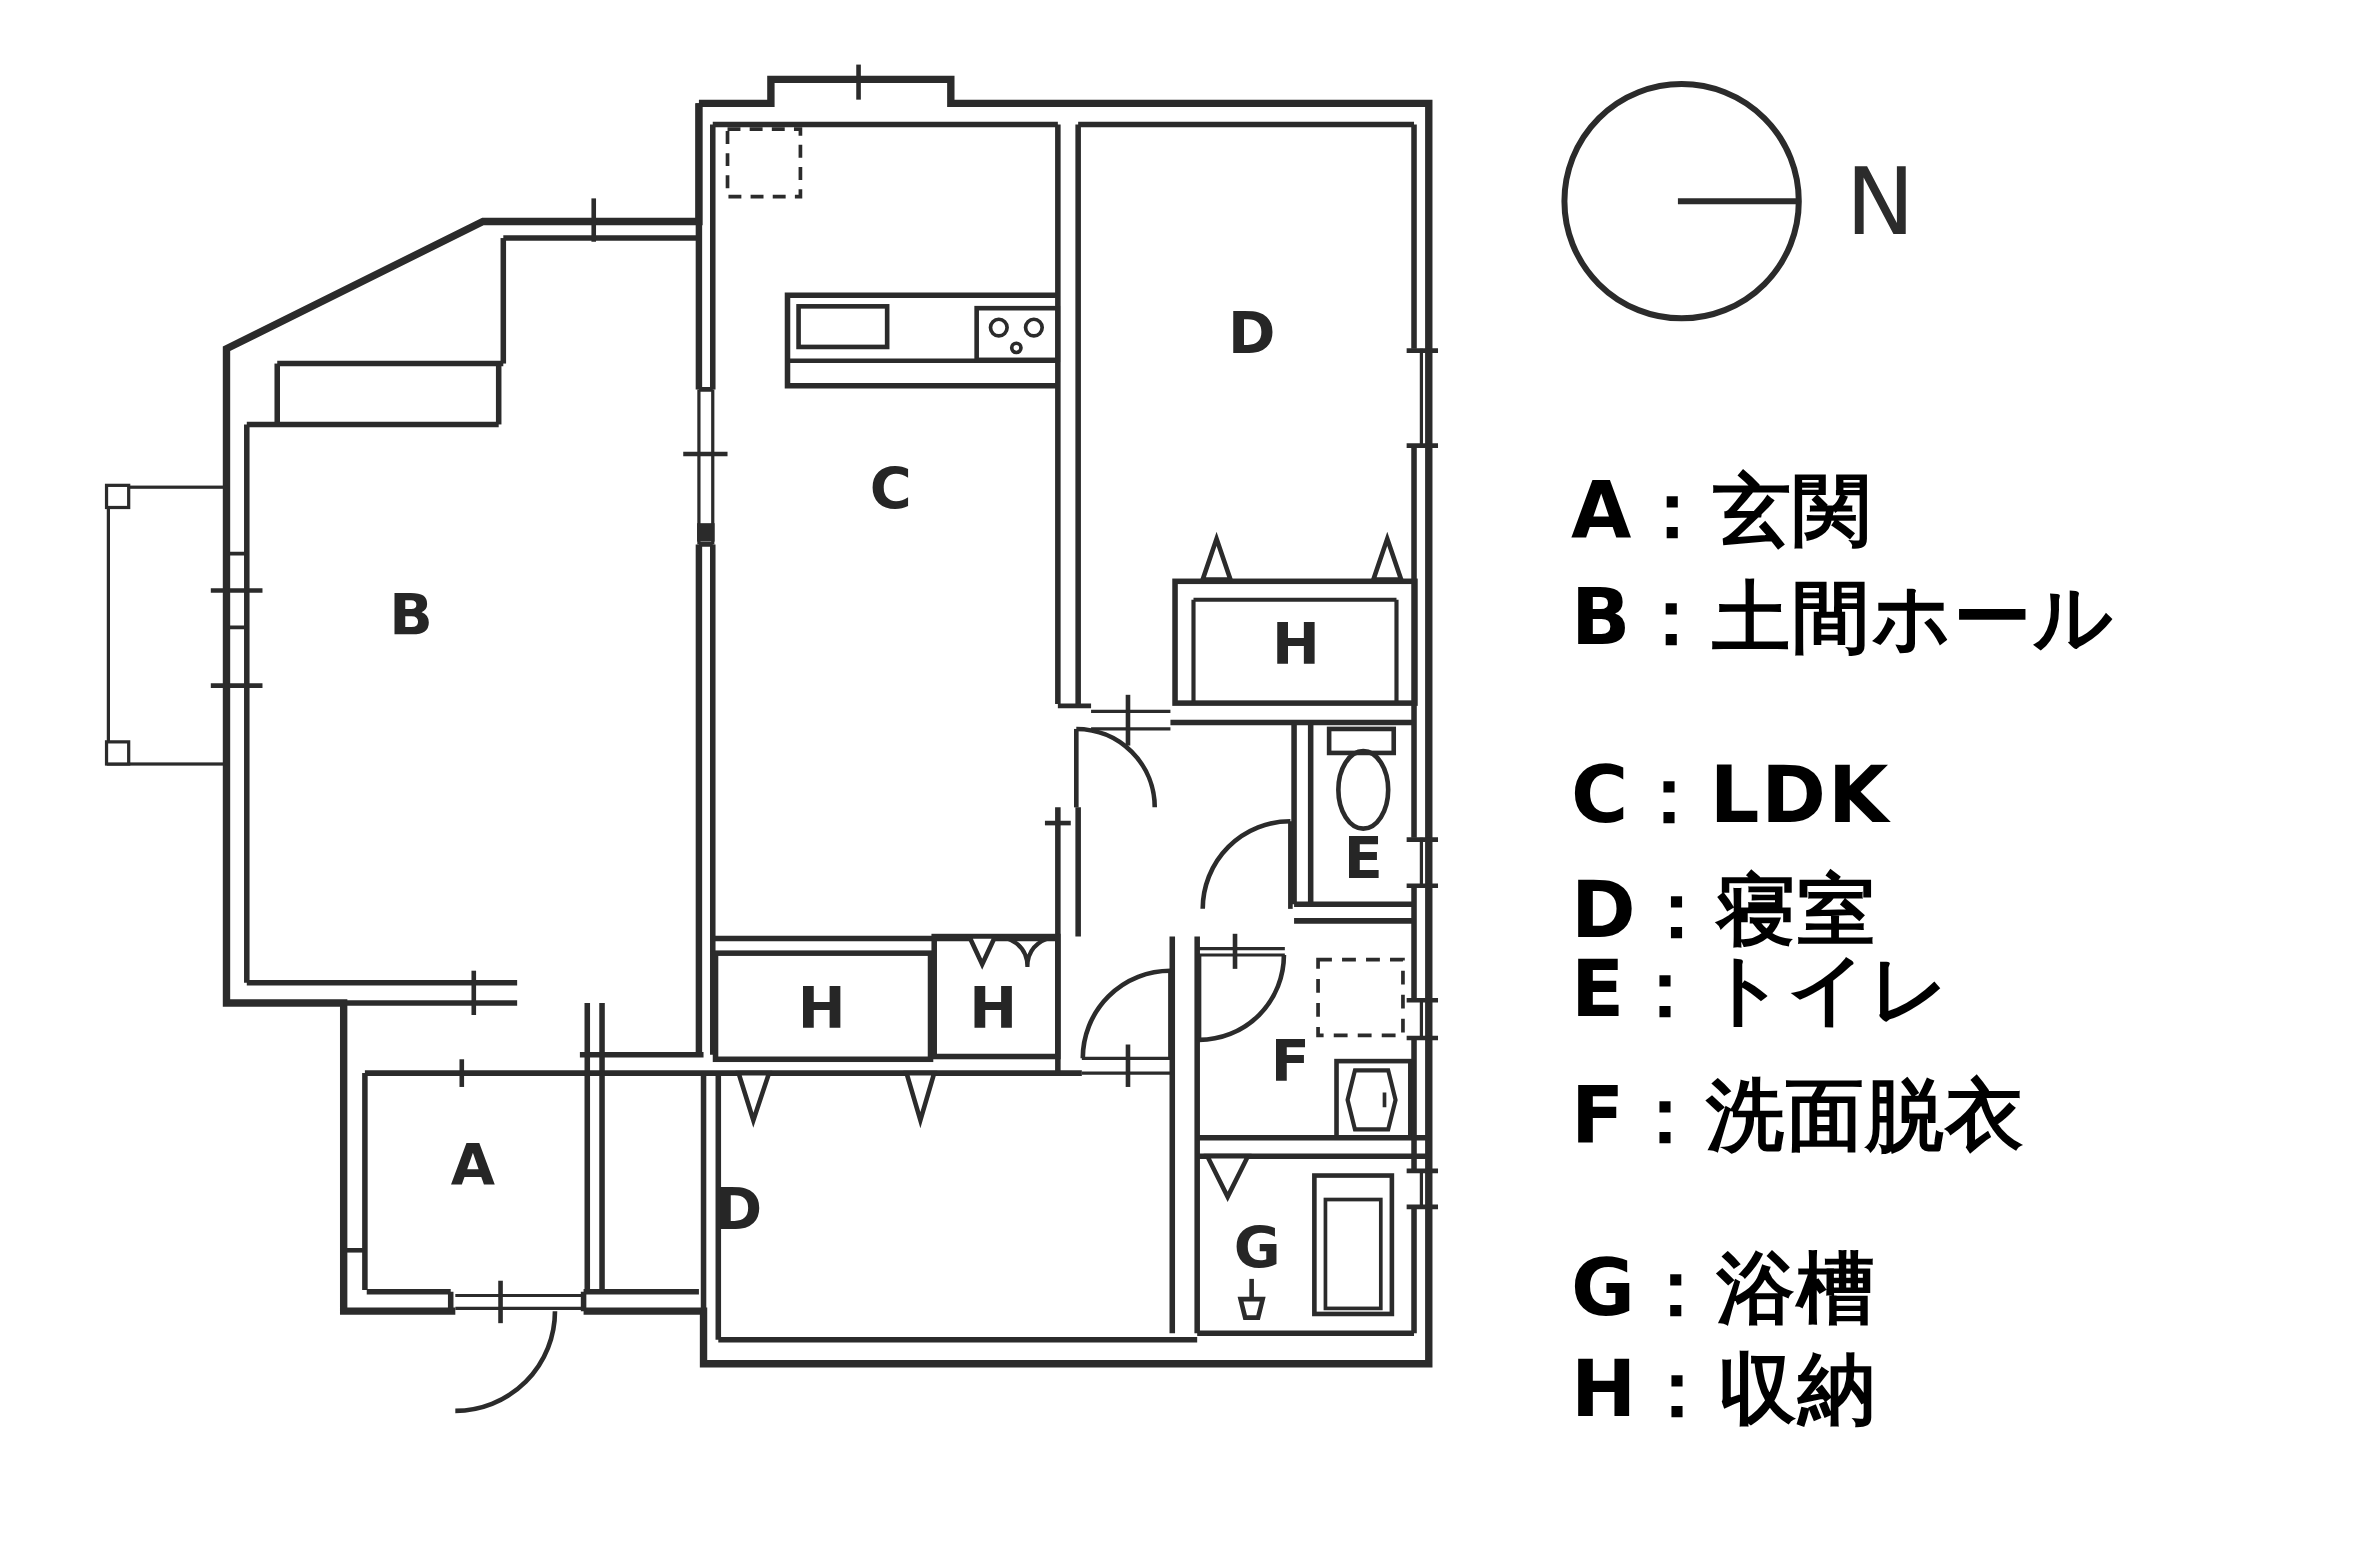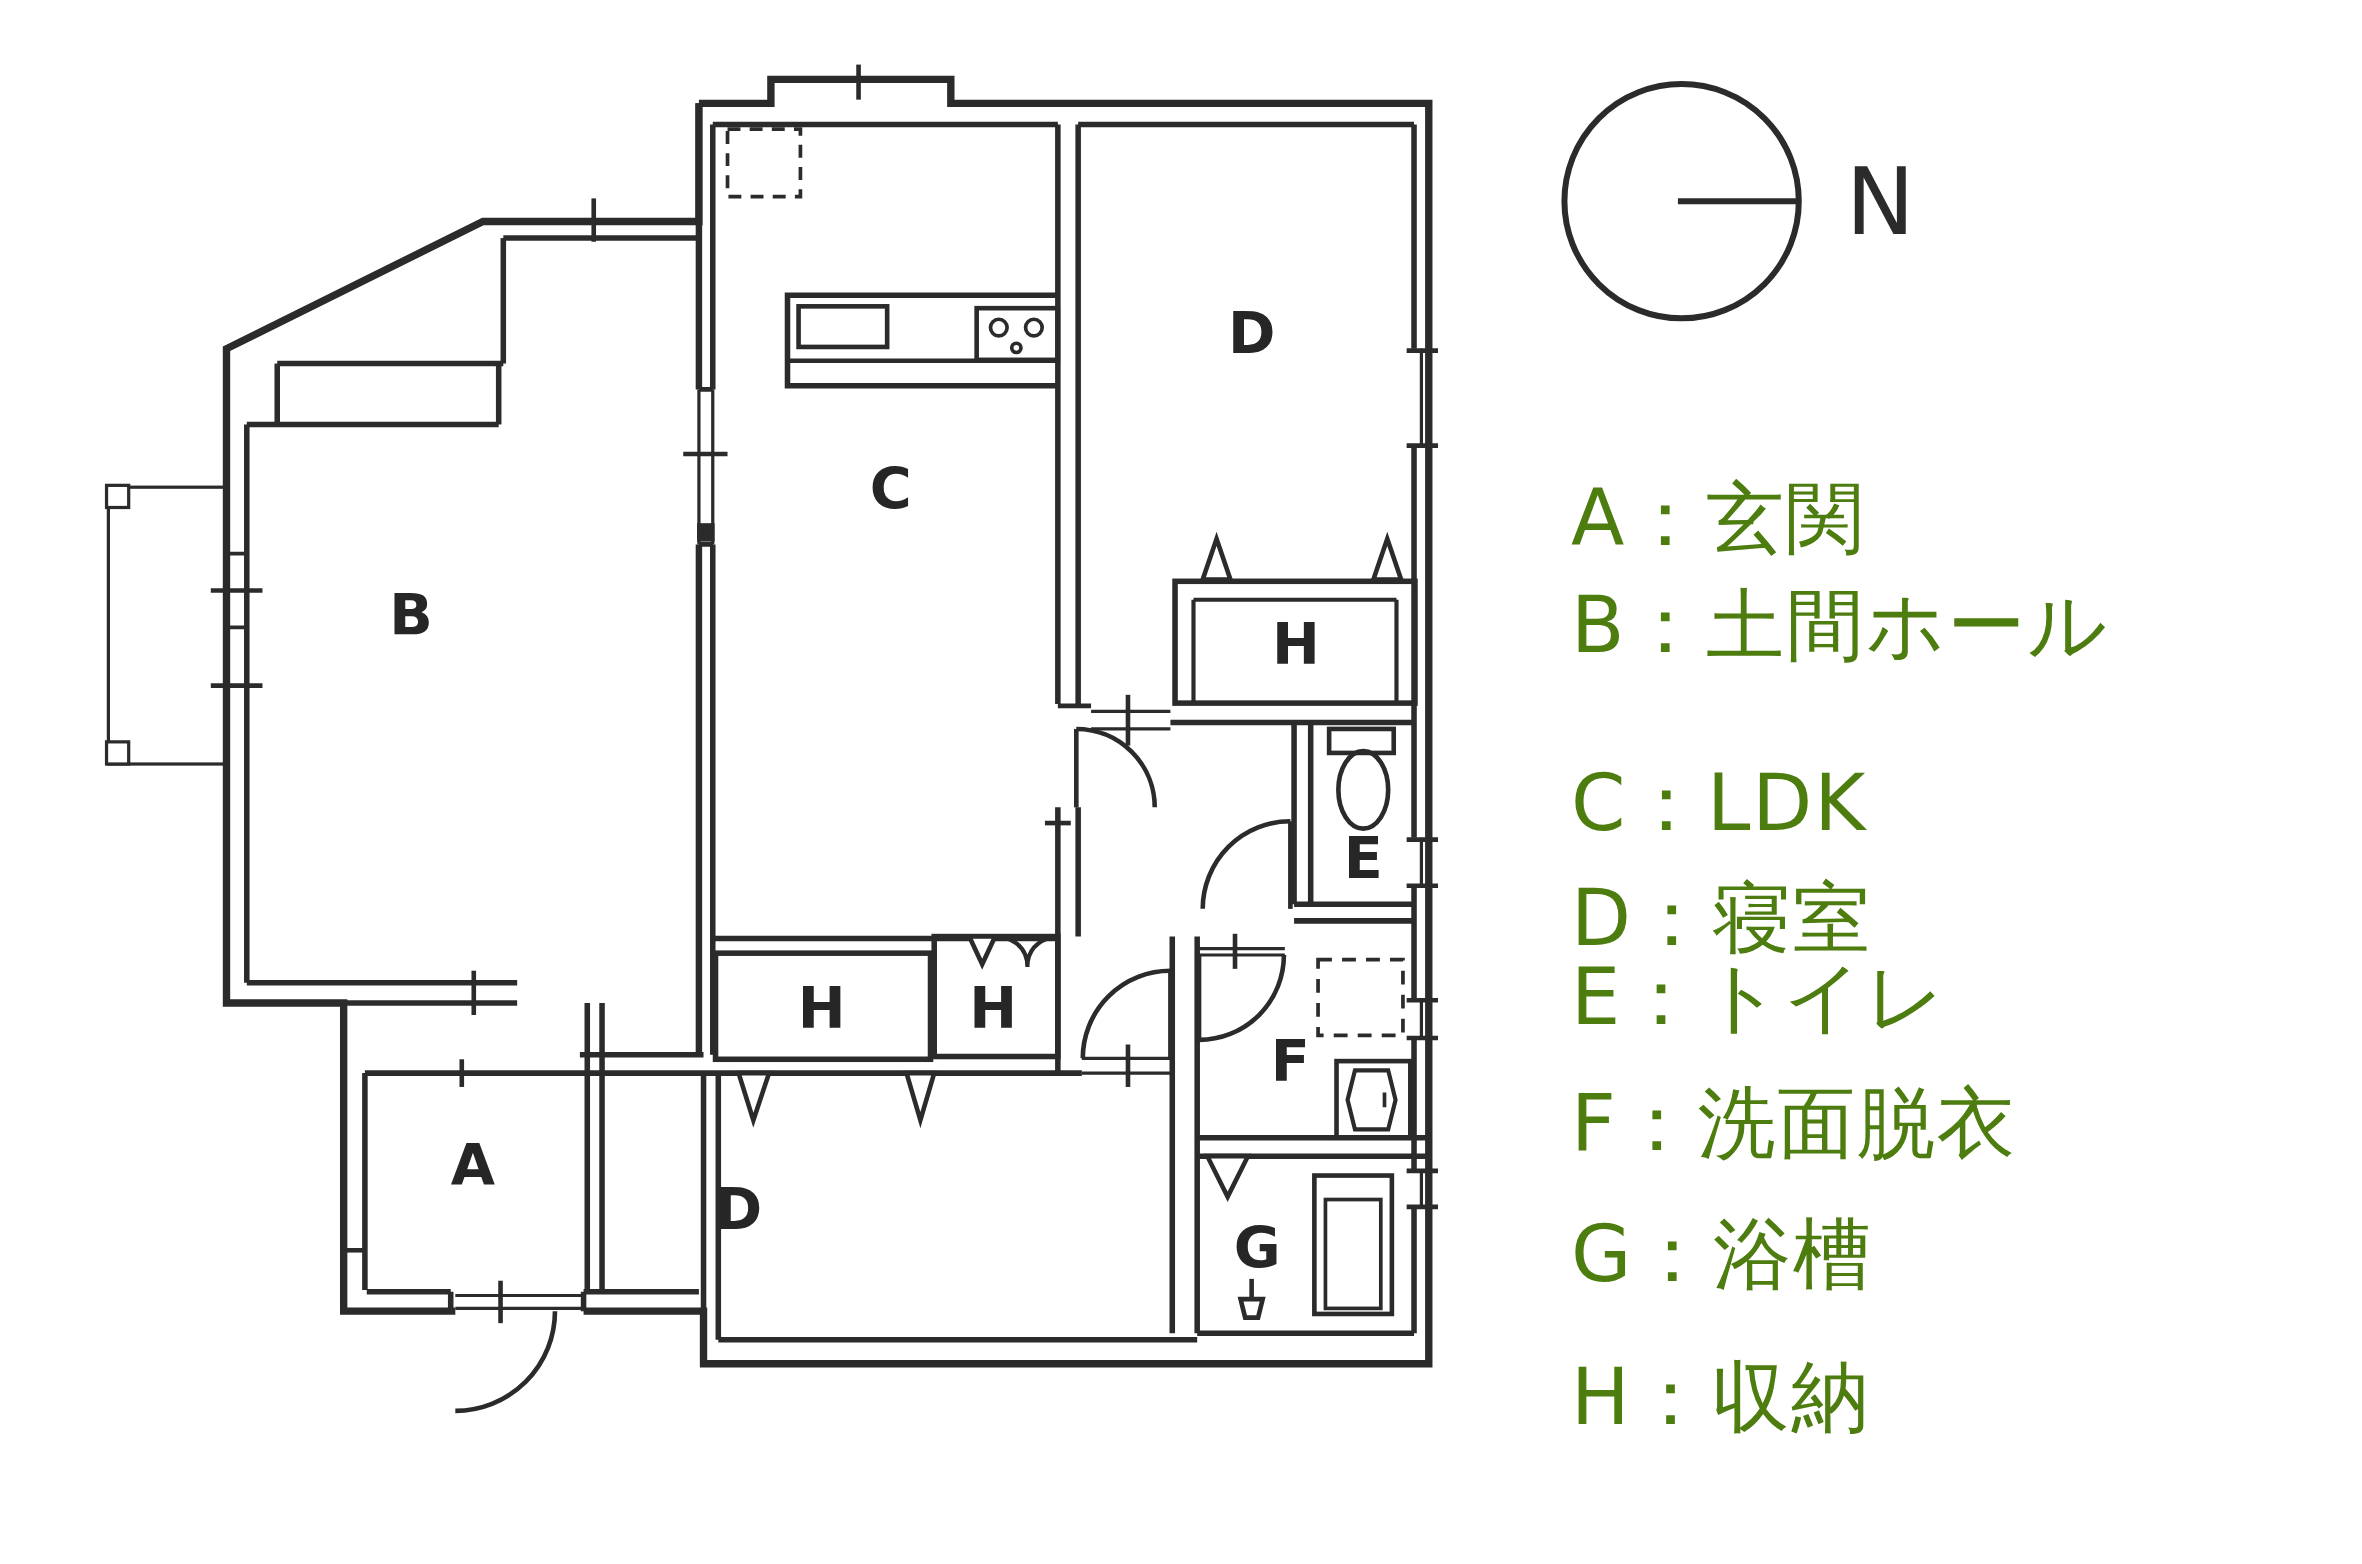--- a/index.html
+++ b/index.html
@@ -3,21 +3,21 @@
 <meta charset="utf-8">
 <style>
   html,body{margin:0;padding:0;background:#ffffff;}
   .page{position:relative;width:2363px;height:1564px;background:#fff;overflow:hidden;
         font-family:"DejaVu Sans","Liberation Sans",sans-serif;}
   svg{position:absolute;left:0;top:0;}
   .room-label{font-family:"DejaVu Sans","Liberation Sans",sans-serif;
               font-weight:700;font-size:62px;fill:#262626;text-anchor:middle;}
   .legend{position:absolute;left:1571px;top:0;width:784px;color:#262626;}
   .legend-row{position:absolute;left:0;white-space:nowrap;
-              font-weight:400;font-size:78px;letter-spacing:1.8px;color:#4d7c0f;margin-top:8px;}
+              font-weight:700;font-size:78px;letter-spacing:1.8px;color:#000000;}
   .compass-n{font-family:"DejaVu Sans","Liberation Sans",sans-serif;
              font-weight:400;font-size:100px;fill:#2b2b2b;}
 </style>
 </head>
 <body>
 
 <div class="page">
 
 <svg width="2363" height="1564" viewBox="0 0 2560 1695">
   <g stroke="#2b2b2b" fill="none" stroke-linejoin="miter" stroke-linecap="butt">
@@ -214,18 +214,18 @@
   </g>
 </svg>
 
   <div class="legend">
     <div class="legend-row" style="top:459px">A：玄関</div>
     <div class="legend-row" style="top:566px">B：土間ホール</div>
     <div class="legend-row" style="top:744px">C：LDK</div>
     <div class="legend-row" style="top:859px">D：寝室</div>
     <div class="legend-row" style="top:938px">E：トイレ</div>
     <div class="legend-row" style="top:1064px">F：洗面脱衣</div>
-    <div class="legend-row" style="top:1195px">G：浴槽</div>
+    <div class="legend-row" style="top:1237px">G：浴槽</div>
     <div class="legend-row" style="top:1338px">H：収納</div>
   </div>
 
 </div>
 
 
 </body></html>

